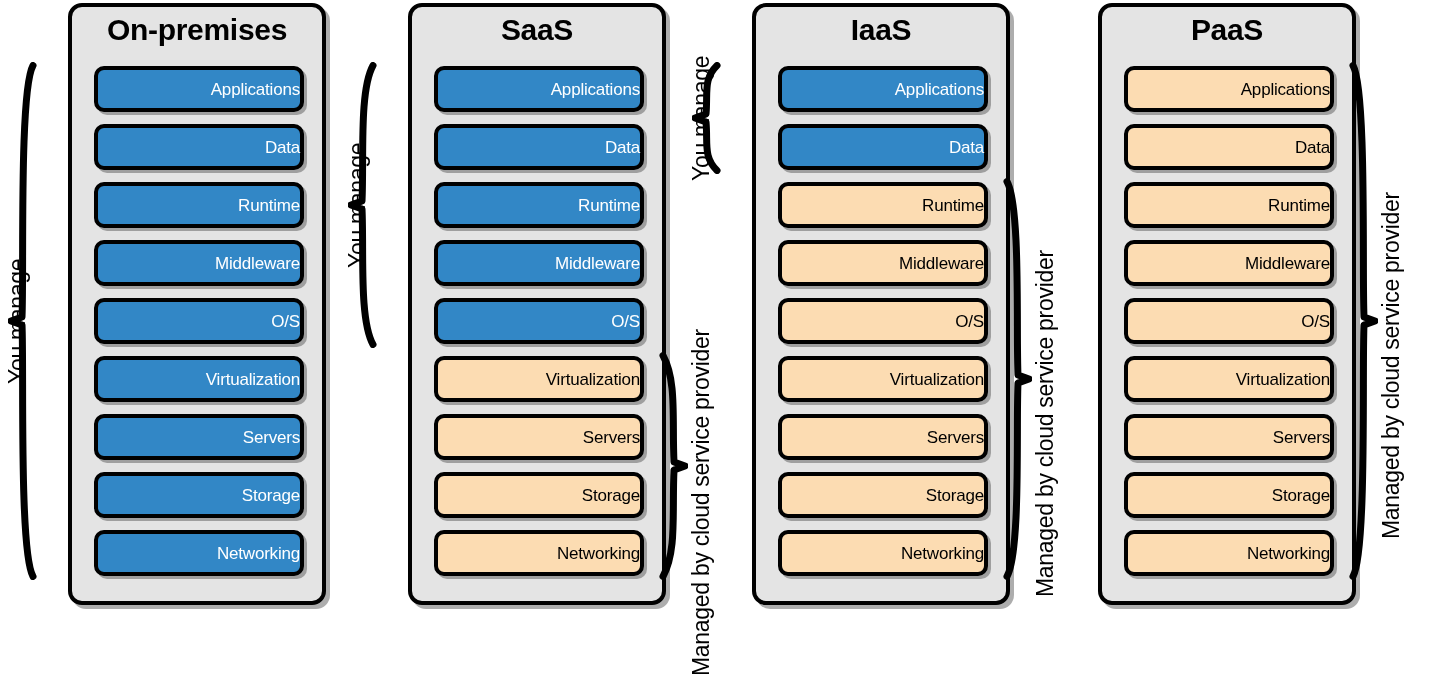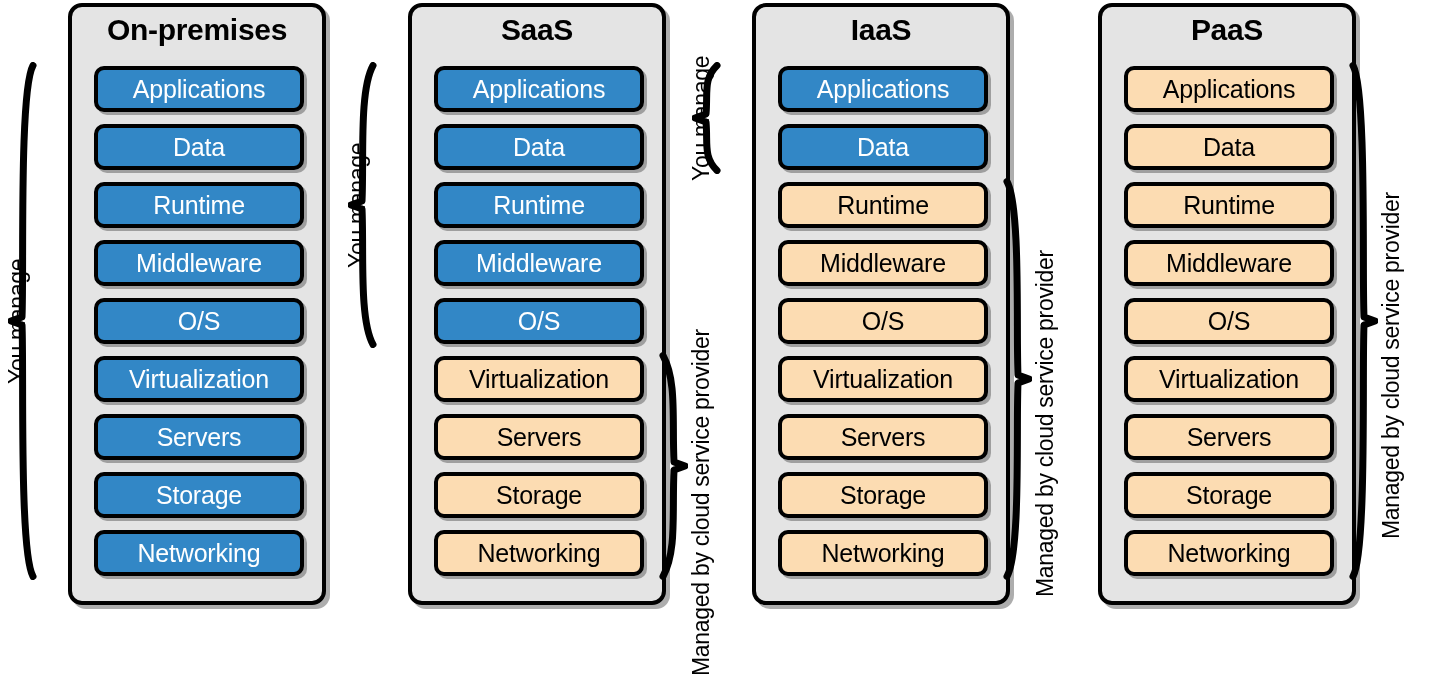--- a/index.html
+++ b/index.html
@@ -47,22 +47,22 @@
 
   
   .layer {
     position: absolute;
     height: 46px;
     box-sizing: border-box;
     border: 4px solid #000000;
     border-radius: 10px;
     display: flex;
     align-items: center;
-    justify-content: center;
-    font-size: 25px;
+    justify-content: flex-end;
+    font-size: 17px;
     line-height: 1;
     letter-spacing: -0.2px;
     box-shadow: 3px 3px 0 0 rgba(0,0,0,0.30);
     font-family: "Liberation Sans", sans-serif;
   }
   .layer.blue {
     background: #3287c6;
     color: #ffffff;
   }
   .layer.orange {

